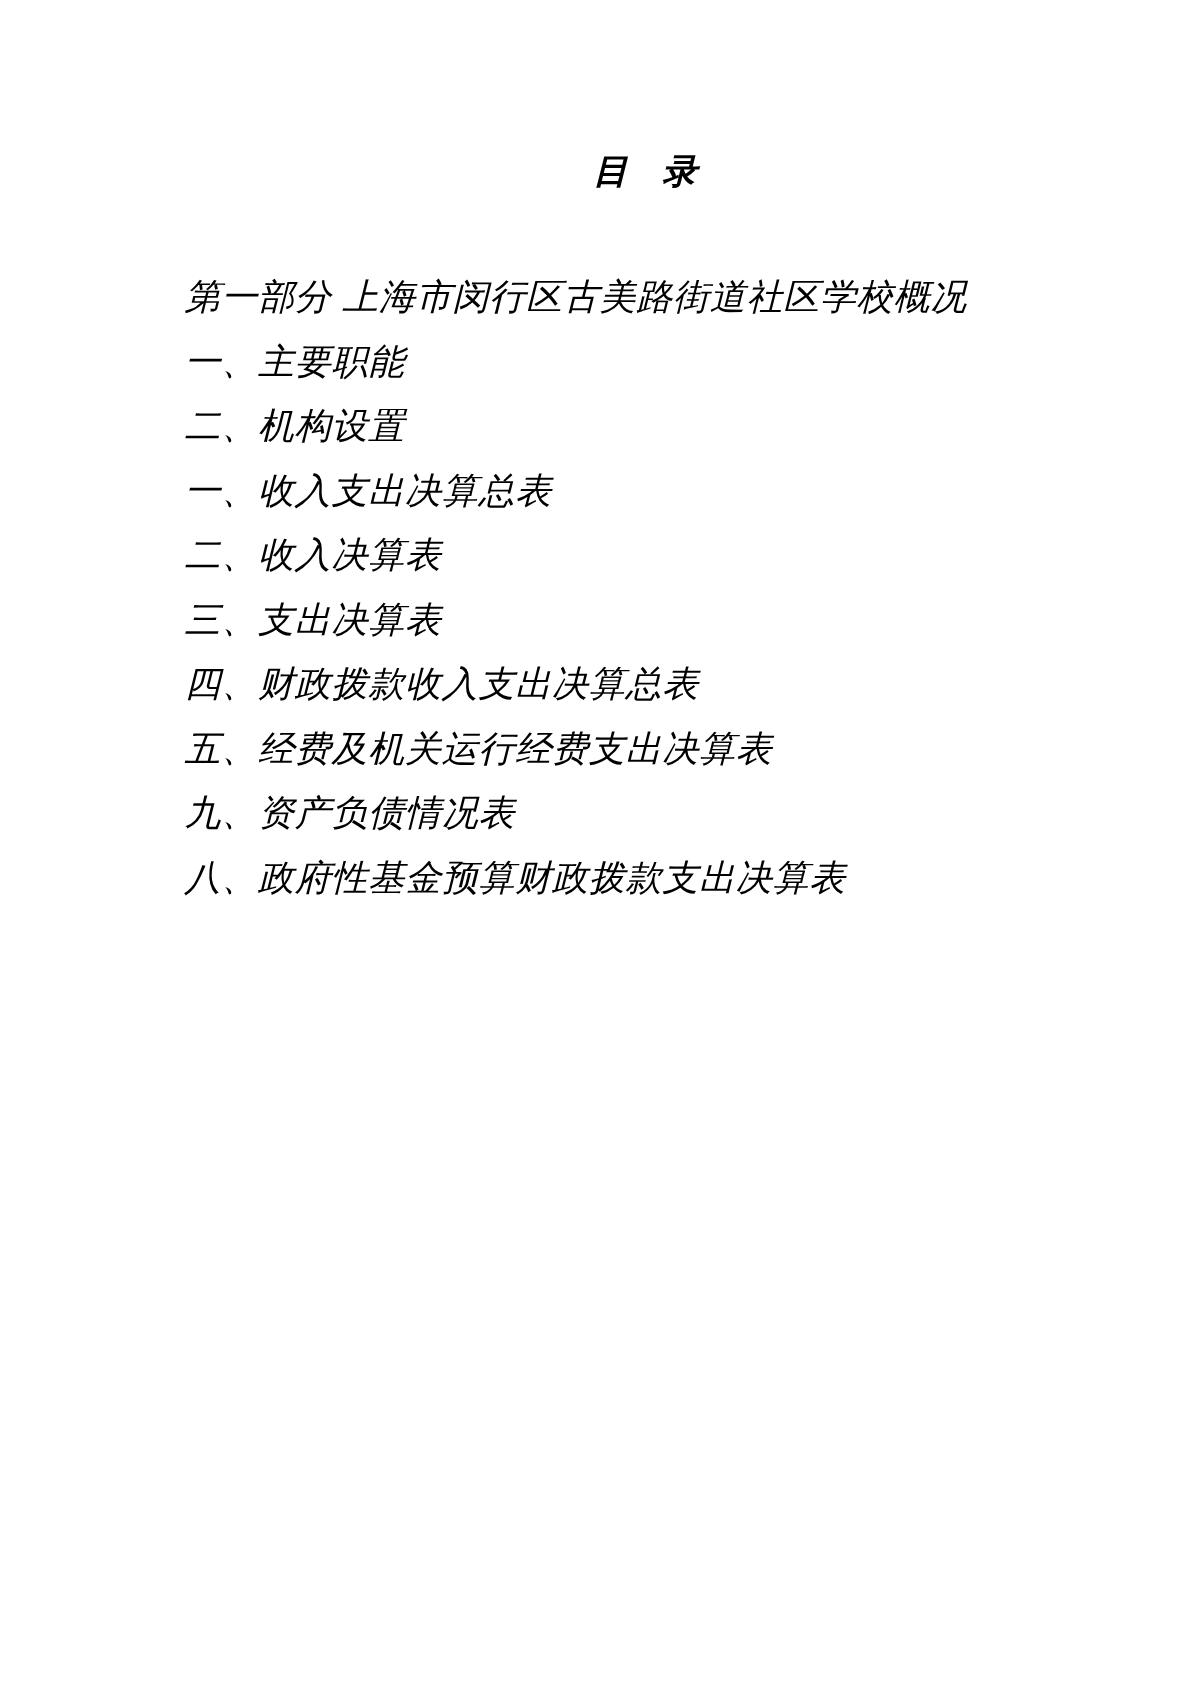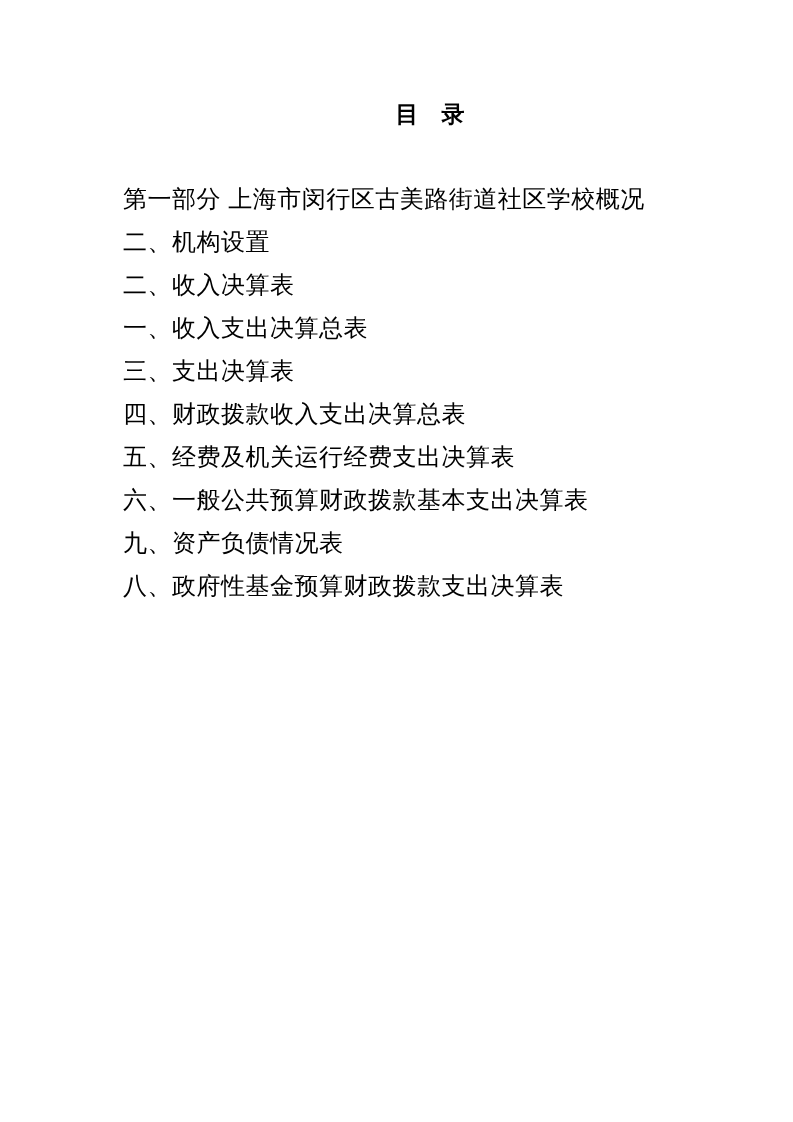--- a/index.html
+++ b/index.html
@@ -8,20 +8,21 @@
     background: #ffffff;
   }
   .page {
     position: relative;
     width: 793px;
     height: 1122px;
     background: #ffffff;
     color: #000000;
     font-family: "Liberation Sans", "DejaVu Sans", sans-serif;
     overflow: hidden;
+    font-style: italic;
   }
   .toc-title {
     position: absolute;
     top: 100px;
     left: 123px;
     width: 614px;
     text-align: center;
     font-size: 23px;
     font-weight: 700;
     line-height: 28px;
@@ -43,24 +44,24 @@
 </style>
 </head>
 <body>
 
 <div class="page">
 
   <div class="toc-title">目　录</div>
 
   <div class="toc-list">
     <div class="toc-entry">第一部分 上海市闵行区古美路街道社区学校概况</div>
+    <div class="toc-entry">一、主要职能</div>
     <div class="toc-entry">二、机构设置</div>
+    <div class="toc-entry">一、收入支出决算总表</div>
     <div class="toc-entry">二、收入决算表</div>
-    <div class="toc-entry">一、收入支出决算总表</div>
     <div class="toc-entry">三、支出决算表</div>
     <div class="toc-entry">四、财政拨款收入支出决算总表</div>
     <div class="toc-entry">五、经费及机关运行经费支出决算表</div>
-    <div class="toc-entry">六、一般公共预算财政拨款基本支出决算表</div>
     <div class="toc-entry">九、资产负债情况表</div>
     <div class="toc-entry">八、政府性基金预算财政拨款支出决算表</div>
   </div>
 
 </div>
 
 </body></html>

